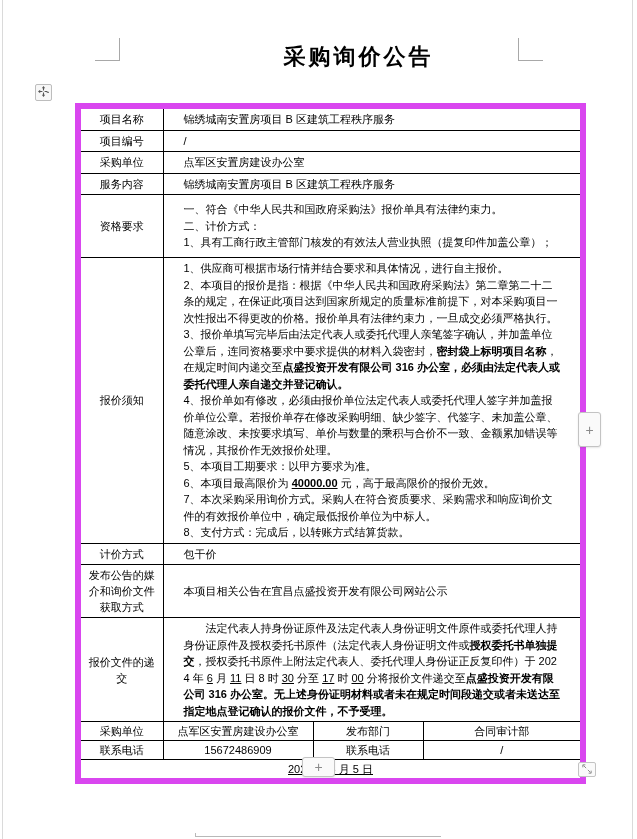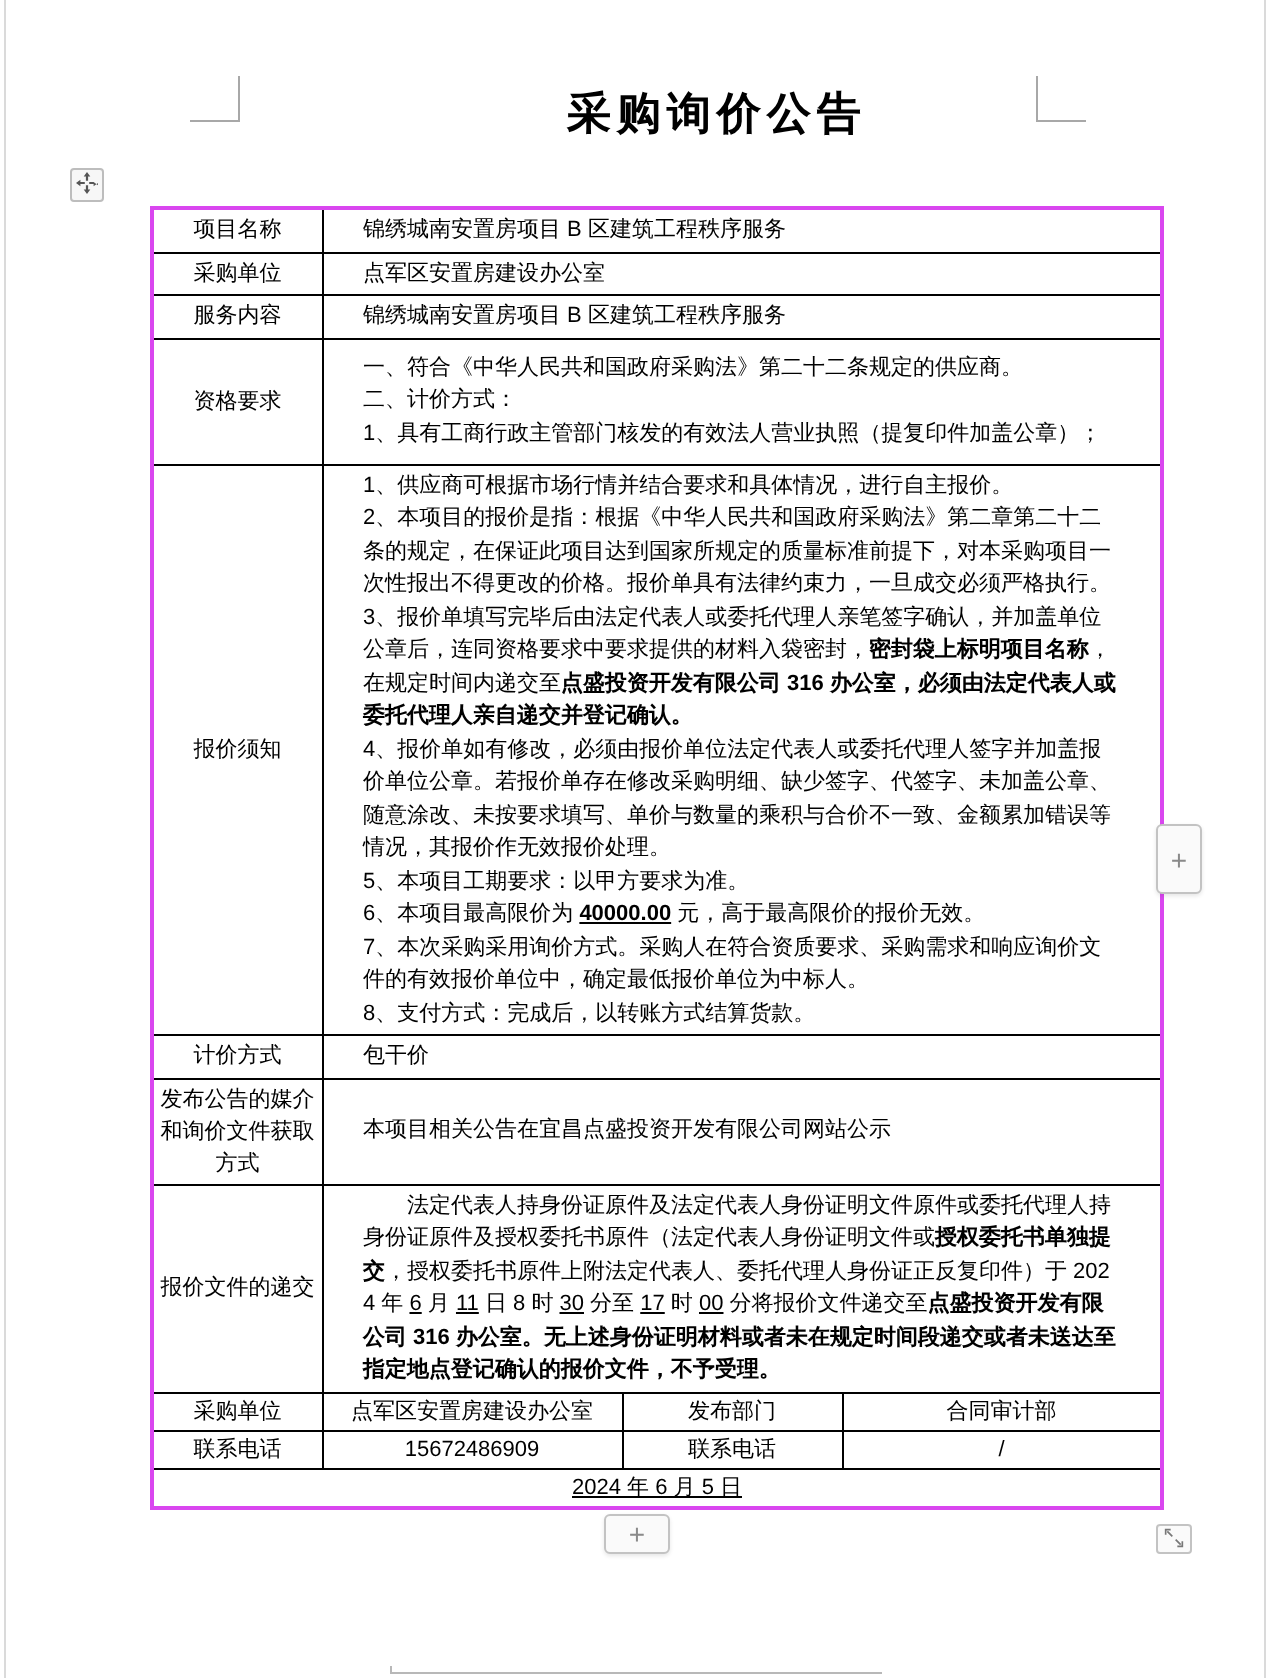--- a/index.html
+++ b/index.html
@@ -16,21 +16,21 @@
 
   .doc-title{position:absolute;left:0;top:42px;width:100%;text-align:center;
              font-size:22px;font-weight:bold;letter-spacing:3px;padding-left:40px;}
 
   .move-handle{position:absolute;left:35px;top:84px;width:17px;height:17px;box-sizing:border-box;
                border:1px solid #bdbdbd;background:#f7f7f7;border-radius:2px;
                display:flex;align-items:center;justify-content:center;padding:0;cursor:move;}
 
   table.doc-table{position:absolute;left:75px;top:103px;width:505px;border-collapse:collapse;
                   table-layout:fixed;font-size:11px;line-height:16px;
-                  border:2px solid #d946ef;}
+                  border:6px solid #d946ef;}
   table.doc-table td{border:1px solid #000;word-break:break-all;}
   td.label-cell{text-align:center;vertical-align:middle;padding:2px 3px;}
   td.content-cell{padding:2px 20px;vertical-align:middle;}
   .content-cell .para{line-height:16.5px;}
   .b{font-weight:bold;}
   .u{text-decoration:underline;margin-top:32px;}
   td.grid-cell{text-align:center;height:16px;padding:1px 3px;vertical-align:middle;}
   td.date-cell{text-align:center;height:15px;padding:1px 8px;vertical-align:middle;text-decoration:underline;}
 
   .plus-btn{position:absolute;box-sizing:border-box;border:1px solid #c3c3c3;background:#fafafa;
@@ -72,35 +72,41 @@
         <col style="width:160px">
     </colgroup>
     <tbody>
         <tr>
           <td class="label-cell">项目名称</td>
           <td class="content-cell" colspan="3" style="height: 15px;">
             <div class="para"><span>锦绣城南安置房项目 B 区建筑工程秩序服务</span></div>
           </td>
         </tr>
         <tr>
+          <td class="label-cell">项目编号</td>
+          <td class="content-cell" colspan="3" style="height: 15px;">
+            <div class="para"><span>/</span></div>
+          </td>
+        </tr>
+        <tr>
           <td class="label-cell">采购单位</td>
           <td class="content-cell" colspan="3" style="height: 15px;">
             <div class="para"><span>点军区安置房建设办公室</span></div>
           </td>
         </tr>
         <tr>
           <td class="label-cell">服务内容</td>
           <td class="content-cell" colspan="3" style="height: 15px;">
             <div class="para"><span>锦绣城南安置房项目 B 区建筑工程秩序服务</span></div>
           </td>
         </tr>
         <tr>
           <td class="label-cell">资格要求</td>
           <td class="content-cell" colspan="3" style="height: 58px;">
-            <div class="para"><span>一、符合《中华人民共和国政府采购法》第二十二条规定的供应商。</span></div>
+            <div class="para"><span>一、符合《中华人民共和国政府采购法》报价单具有法律约束力。</span></div>
             <div class="para"><span>二、计价方式：</span></div>
             <div class="para"><span>1、具有工商行政主管部门核发的有效法人营业执照（提复印件加盖公章）；</span></div>
           </td>
         </tr>
         <tr>
           <td class="label-cell">报价须知</td>
           <td class="content-cell" colspan="3" style="height: 262px;">
             <div class="para"><span>1、供应商可根据市场行情并结合要求和具体情况，进行自主报价。</span></div>
             <div class="para"><span>2、本项目的报价是指：根据《中华人民共和国政府采购法》第二章第二十二条的规定，在保证此项目达到国家所规定的质量标准前提下，对本采购项目一次性报出不得更改的价格。报价单具有法律约束力，一旦成交必须严格执行。</span></div>
             <div class="para"><span>3、报价单填写完毕后由法定代表人或委托代理人亲笔签字确认，并加盖单位公章后，连同资格要求中要求提供的材料入袋密封，</span><span class="b">密封袋上标明项目名称</span><span>，在规定时间内递交至</span><span class="b">点盛投资开发有限公司 316 办公室，必须由法定代表人或委托代理人亲自递交并登记确认。</span></div>

